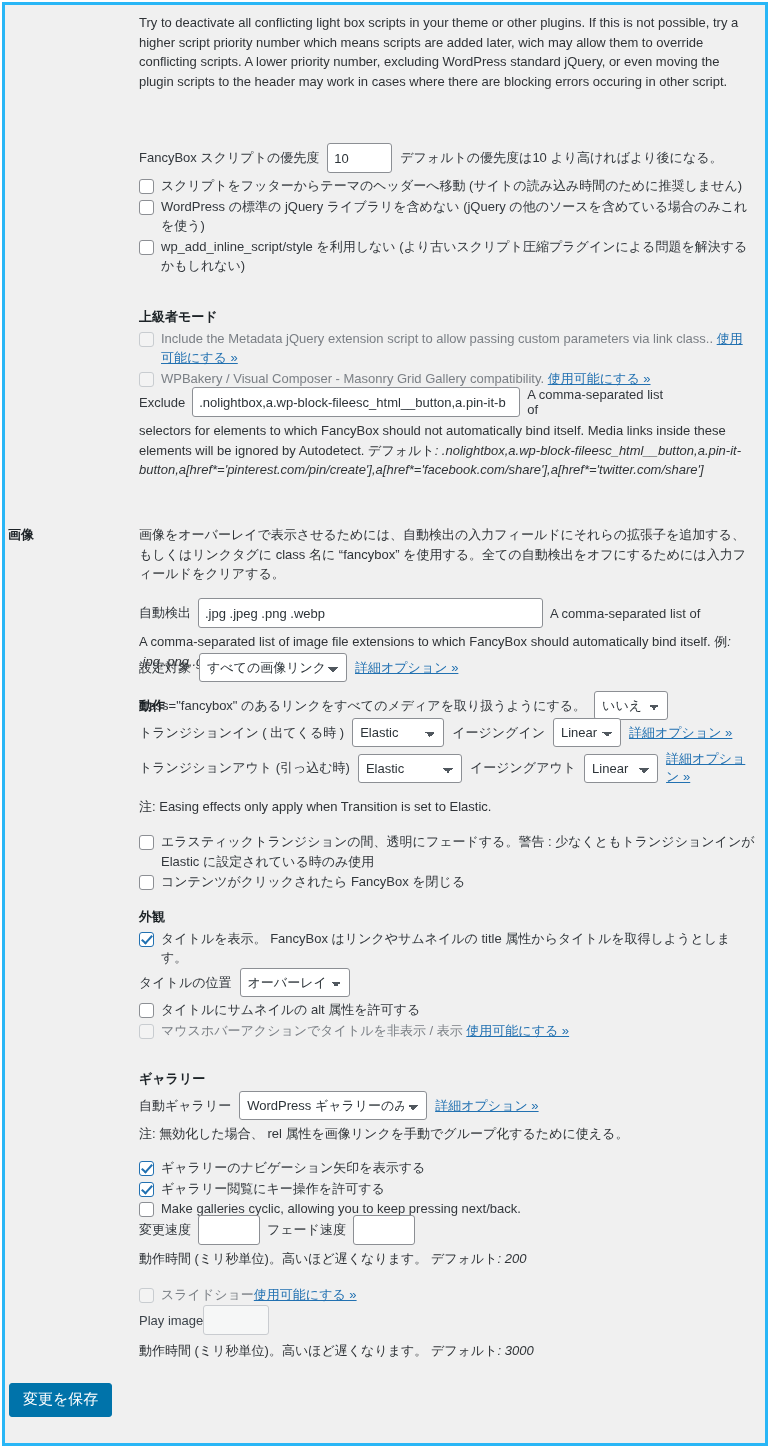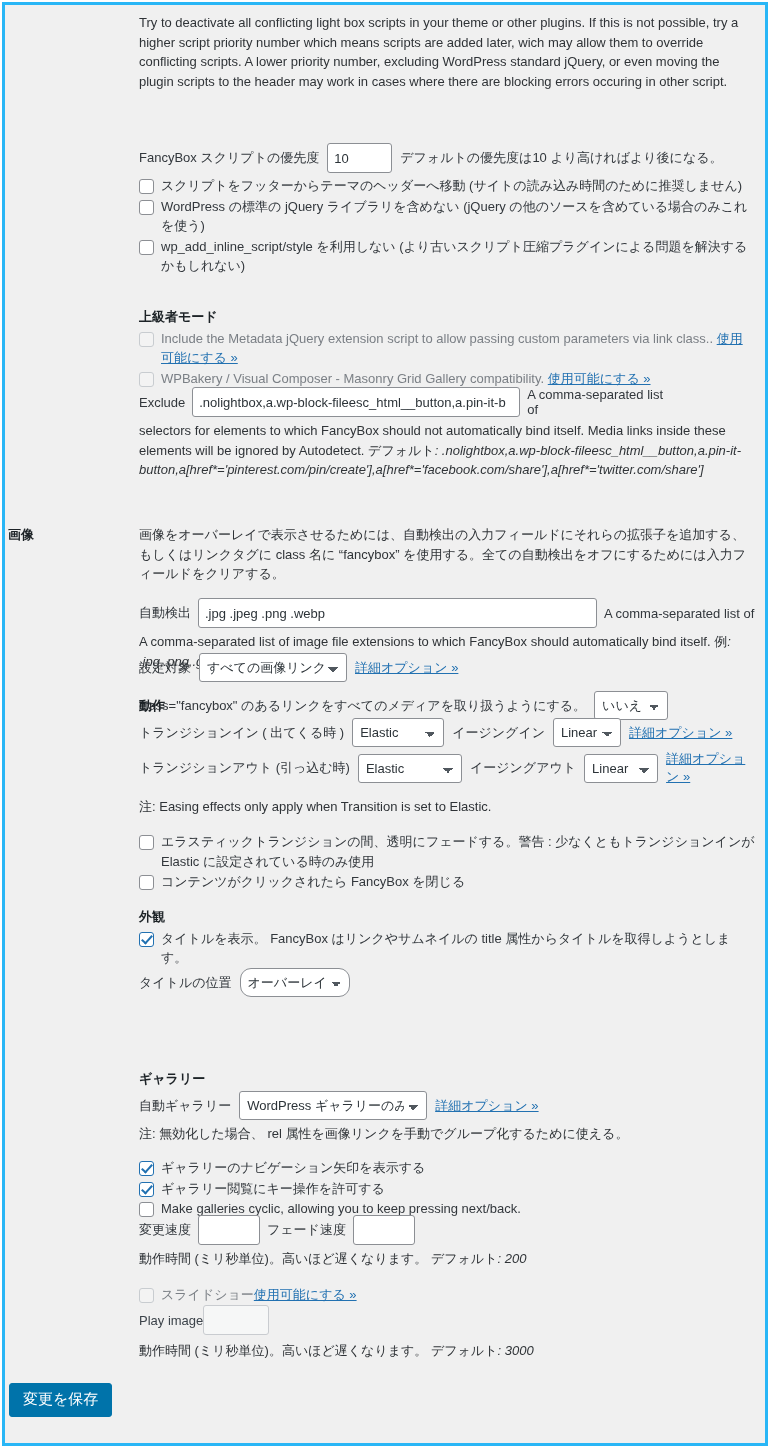--- a/index.html
+++ b/index.html
@@ -228,21 +228,21 @@
 
   <div class="section-label" style="top:521px;">画像</div>
 
   <div class="col" style="top:520px;">
     <p class="p" style="width:608px;">画像をオーバーレイで表示させるためには、自動検出の入力フィールドにそれらの拡張子を追加する、もしくはリンクタグに class 名に “fancybox” を使用する。全ての自動検出をオフにするためには入力フィールドをクリアする。</p>
   </div>
 
   <div class="col" style="top:593px;">
     <div class="inline" style="gap:7px;">
       <span>自動検出</span>
-      <input class="txt" type="text" style="width: 399px;" value=".jpg .jpeg .png .webp">
+      <input class="txt" type="text" style="width: 345px;" value=".jpg .jpeg .png .webp">
       <span>A comma-separated list of</span>
     </div>
     <p class="p" style="margin-top:4px;">
       <span>A comma-separated list of image file extensions to which FancyBox should automatically bind itself.</span>
       <span>例</span><span class="ital">: .jpg,.png,.gif,.jpeg</span>
     </p>
   </div>
 
   <div class="col" style="top:648px;">
     <div class="inline" style="gap:8px;">
@@ -314,26 +314,39 @@
     <div class="h-sub">外観</div>
     <div class="cbx-row" style="margin-top:1px;">
       <span class="cbx checked" style="margin-top:3px;"></span>
       <span class="lbl">タイトルを表示。 FancyBox はリンクやサムネイルの title 属性からタイトルを取得しようとします。</span>
     </div>
   </div>
 
   <div class="col" style="top:963px;">
     <div class="inline" style="gap:8px;">
       <span>タイトルの位置</span>
-      <select class="sel" style="width:110px;border-radius:11px;">
+      <select class="sel" style="width:110px;">
         <option>オーバーレイ</option>
       </select>
     </div>
   </div>
 
+  <div class="col" style="top:994px;">
+    <div class="cbx-row">
+      <span class="cbx" style="margin-top:3px;"></span>
+      <span class="lbl">タイトルにサムネイルの alt 属性を許可する</span>
+    </div>
+    <div class="cbx-row dim">
+      <span class="cbx disabled" style="margin-top:3px;"></span>
+      <span class="lbl">
+        <span>マウスホバーアクションでタイトルを非表示 / 表示</span>
+        <a class="link">使用可能にする »</a>
+      </span>
+    </div>
+  </div>
 
   <div class="col" style="top:1065px;">
     <div class="h-sub">ギャラリー</div>
   </div>
 
   <div class="col" style="top:1086px;">
     <div class="inline" style="gap:8px;">
       <span>自動ギャラリー</span>
       <select class="sel" style="width:188px;">
         <option>WordPress ギャラリーのみ</option>

